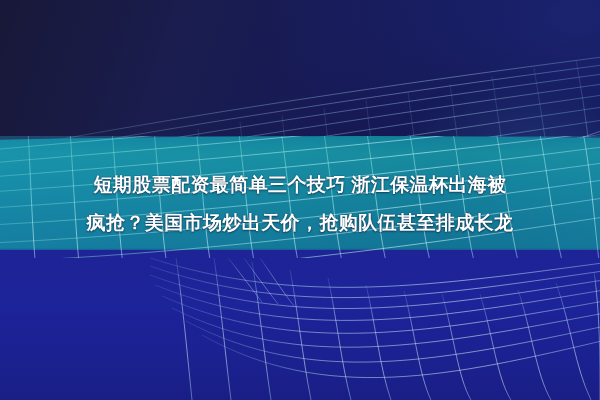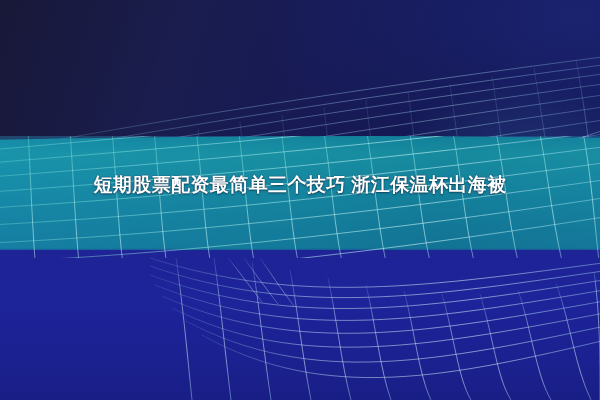--- a/index.html
+++ b/index.html
@@ -286,15 +286,16 @@
 
     <g clip-path="url(#clipLow)" fill="none" stroke="url(#gLow)" stroke-width="0.55" opacity="0.85">
       <path d="M228,258 C238,270 248,284 262,302"></path>
       <path d="M244,258 C254,272 264,286 278,304"></path>
       <path d="M260,258 C270,272 280,288 294,306"></path>
     </g>
   </svg>
 
   <div id="headline">
     <span class="hl-line">短期股票配资最简单三个技巧 浙江保温杯出海被</span>
+    <span class="hl-line">疯抢？美国市场炒出天价，抢购队伍甚至排成长龙</span>
   </div>
 
 </div>
 
 </body></html>

